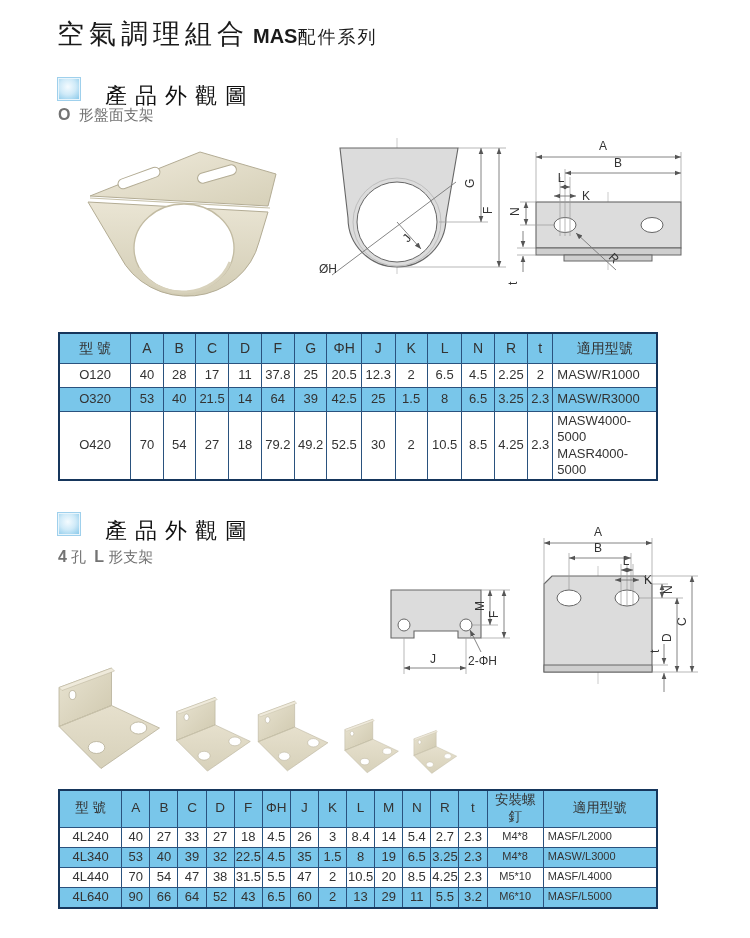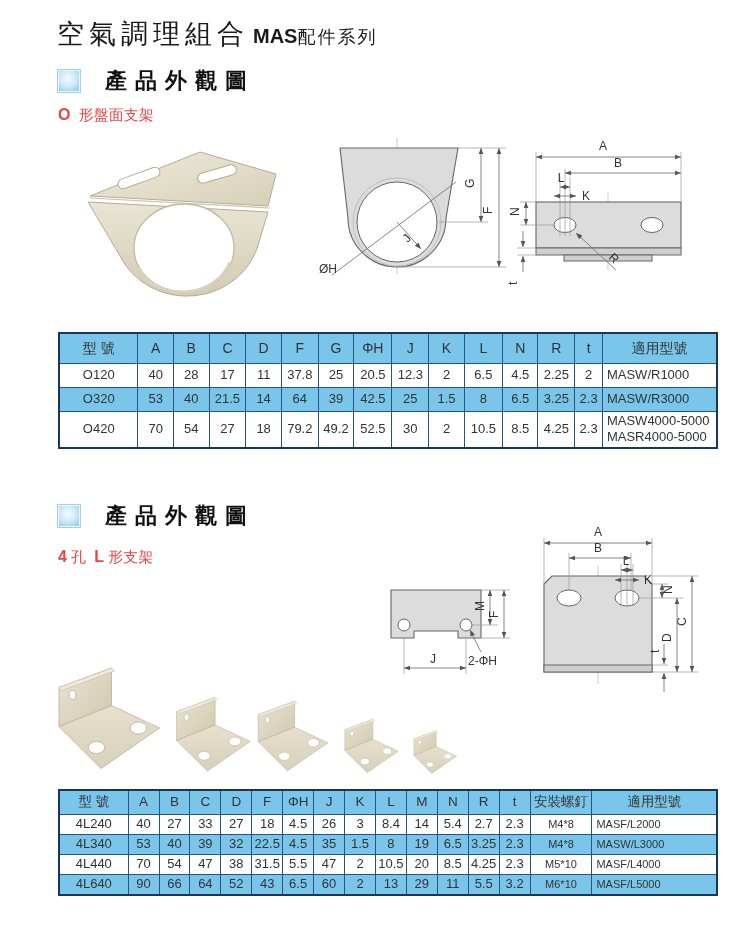--- a/index.html
+++ b/index.html
@@ -10,24 +10,24 @@
   .title{position:absolute;left:57px;top:16px;display:flex;align-items:baseline;white-space:nowrap;}
   .title .zh{font-size:27px;letter-spacing:5px;color:#1a1a1a;}
   .title .lat{font-size:20px;font-weight:bold;color:#1a1a1a;margin-left:4px;}
   .title .rest{font-size:18px;letter-spacing:2px;color:#1a1a1a;}
 
   
   .sec-header{position:absolute;display:flex;align-items:center;}
   .sec-header .sq{width:22px;height:22px;border:1px solid #9fd0ec;
       background:radial-gradient(circle at 45% 40%, #f4fbff 0%, #cfeaf8 45%, #7fc4e8 100%);
       box-shadow:inset 0 0 0 1px #e8f5fc;}
-  .sec-header .txt{font-size:22px;letter-spacing:8px;color:#111;margin-left:24px;font-weight:700;}
+  .sec-header .txt{font-size:22px;letter-spacing:8px;color:#111;margin-left:24px;font-weight:400;margin-top:15px;}
   .sec1{left:57px;top:66px;} .sec2{left:57px;top:501px;}
 
-  .subtitle{position:absolute;font-size:15px;color:#ef4444;white-space:nowrap;}
+  .subtitle{position:absolute;font-size:15px;color:#737373;white-space:nowrap;}
   .subtitle b{font-size:16px;font-family:"Liberation Sans",sans-serif;}
   .sub1{left:58px;top:106px;} .sub2{left:58px;top:548px;}
   .subtitle span{margin-right:4px;}
 
   
   .fig{position:absolute;}
   .o-photo{left:62px;top:140px;}
   .o-draw{left:318px;top:132px;}
   .l-draw{left:376px;top:522px;}
   .l-photos{left:48px;top:645px;}
@@ -36,21 +36,21 @@
   .dim{stroke:#777;stroke-width:0.9;fill:none;}
   .ext{stroke:#9a9a9a;stroke-width:0.7;fill:none;}
   .part{fill:#dcdcdc;stroke:#666;stroke-width:1.1;}
   .part2{fill:#cfcfcf;stroke:#666;stroke-width:1;}
   .hole{fill:#fff;stroke:#666;stroke-width:1;}
   .cl{stroke:#aaa;stroke-width:0.6;}
 
   
   .tblwrap{position:absolute;left:58px;width:634px;}
   .t1wrap{top:332px;} .t2wrap{top:789px;}
-  table{border-collapse:collapse;width:660px;table-layout:fixed;
+  table{border-collapse:collapse;width:600px;table-layout:fixed;
         border:2px solid #16365c;}
   th,td{border:1px solid #2a527e;text-align:center;color:#333;padding:1px 1px;
         white-space:pre-line;line-height:1.25;overflow:hidden;}
   thead th{background:#79c6ea;font-weight:normal;}
   tbody tr:nth-child(even) td{background:#79c6ea;}
   .tbl1 th{font-size:14px;height:27px;}
   .tbl1 td{font-size:13px;height:21px;}
   .tbl2 th{font-size:13.5px;height:21px;}
   .tbl2 td{font-size:13px;height:17px;}
   td.left{text-align:left;padding-left:4px;margin-left:14px;}

